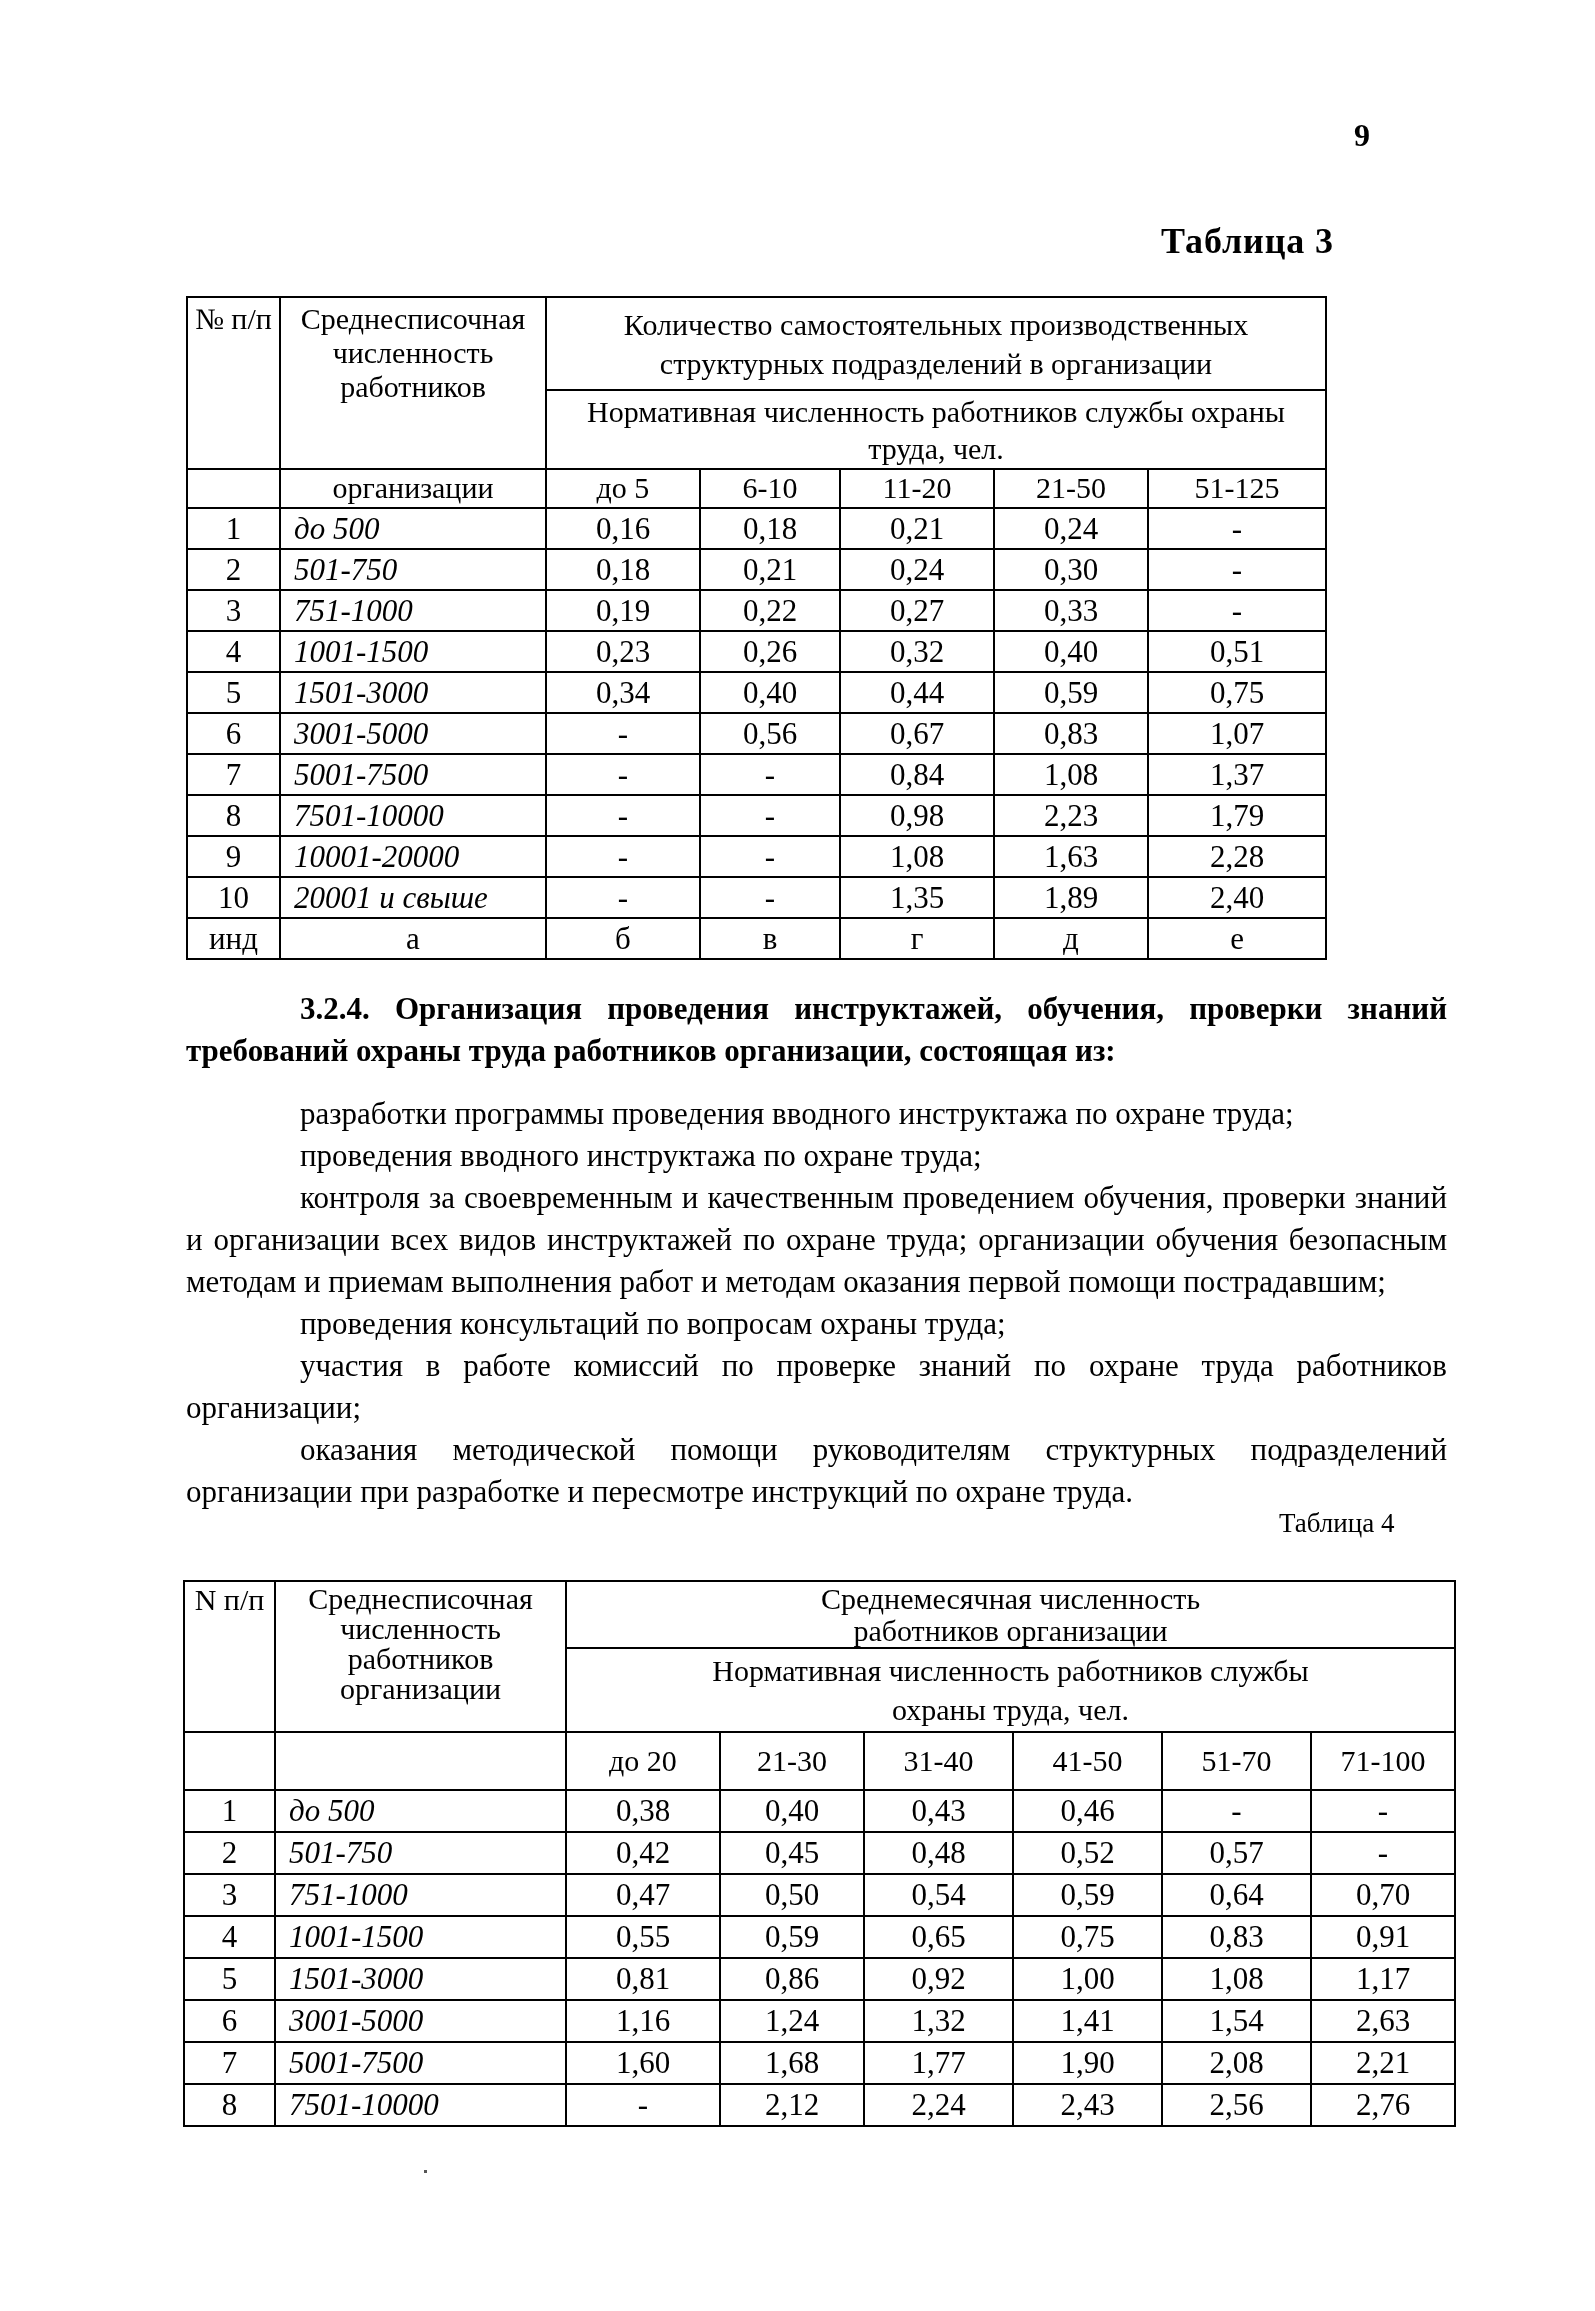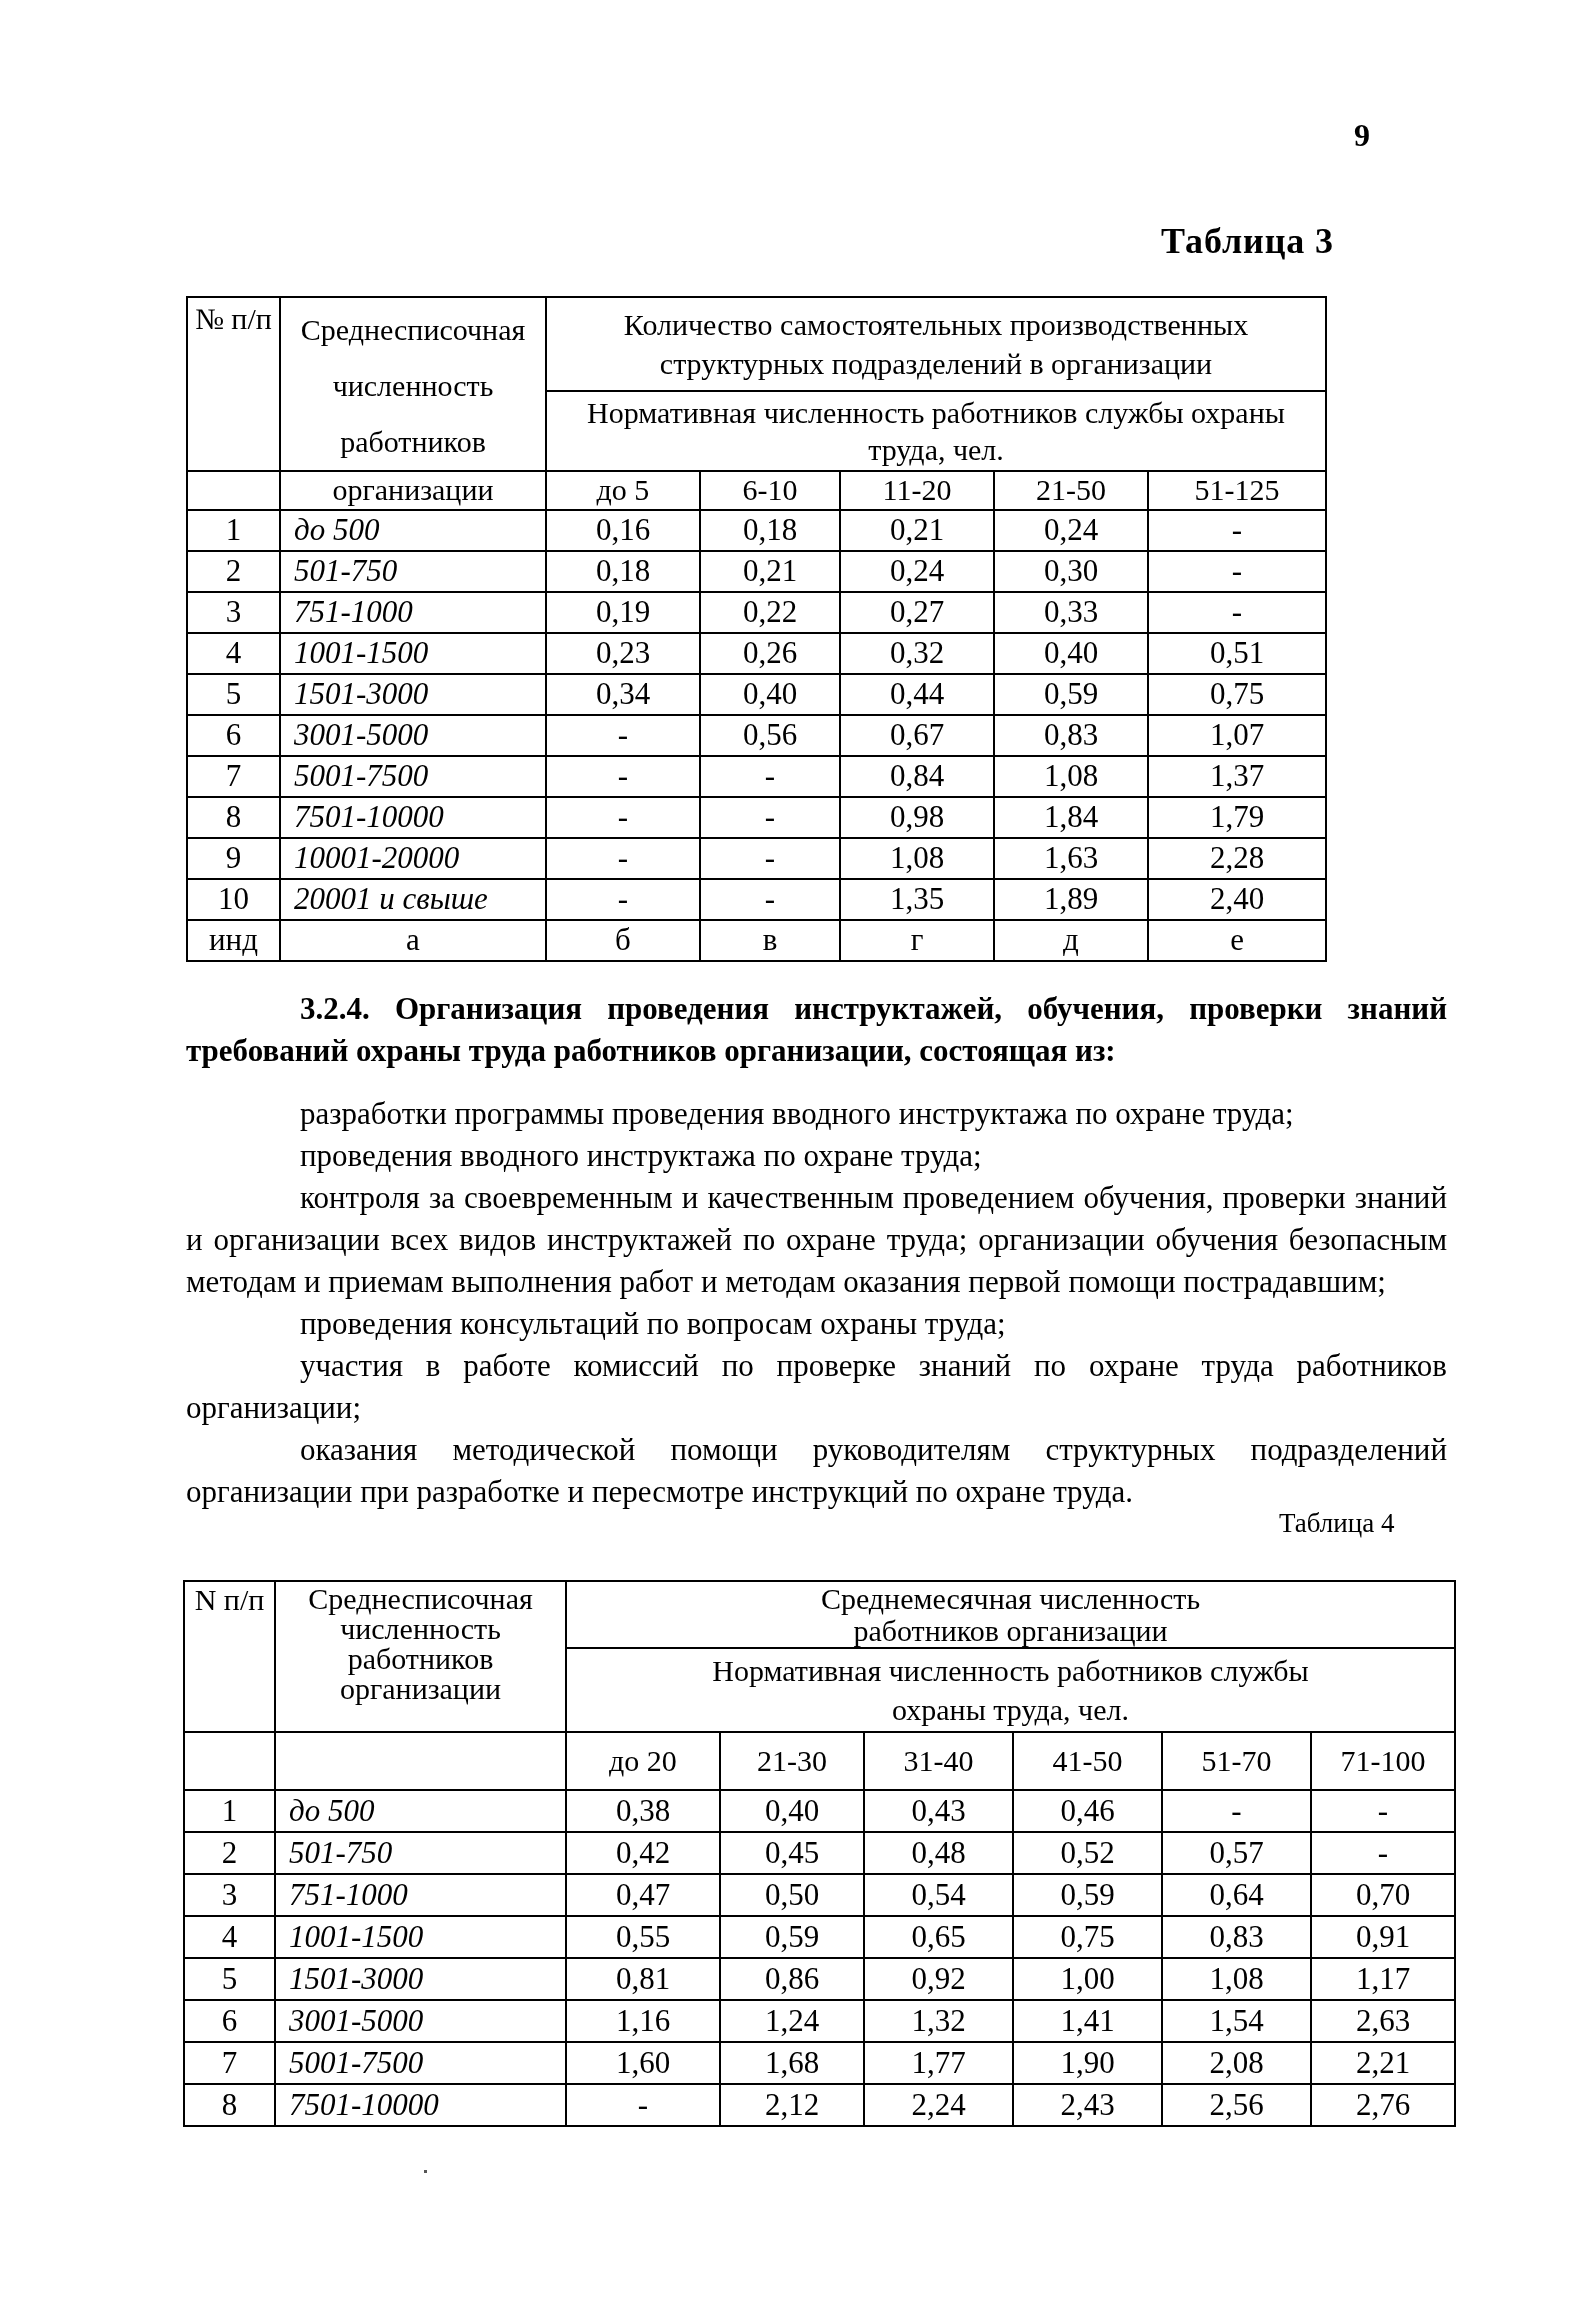--- a/index.html
+++ b/index.html
@@ -35,21 +35,21 @@
       <col style="width:266px">
     <col style="width:154px">
       <col style="width:140px">
       <col style="width:154px">
       <col style="width:154px">
       <col style="width:178px">
   </colgroup>
   <tbody>
     <tr class="hdr" style="height:93px">
       <td class="c" rowspan="2" style="vertical-align:top;padding-top:3.7px">№ п/п</td>
-      <td class="c" rowspan="2" style="vertical-align:top;padding-top:3.7px;line-height:56px">Среднесписочная численность работников</td>
+      <td class="c" rowspan="2" style="vertical-align:top;padding-top:3.7px;line-height:34px">Среднесписочная численность работников</td>
       <td class="c" colspan="5" style="line-height:39px">Количество самостоятельных производственных структурных подразделений в организации</td>
     </tr>
     <tr class="hdr" style="height:79px">
       <td class="c" colspan="5" style="line-height:37px">Нормативная численность работников службы охраны труда, чел.</td>
     </tr>
     <tr class="hdr" style="height:39px">
       <td style="border-top:none"></td>
       <td class="c" style="border-top:none">организации</td>
       <td class="c">до 5</td>
       <td class="c">6-10</td>
@@ -119,21 +119,21 @@
         <td class="c">0,84</td>
         <td class="c">1,08</td>
         <td class="c">1,37</td>
       </tr>
     <tr style="height:41px">
         <td class="c">8</td>
         <td class="l">7501-10000</td>
         <td class="c">-</td>
         <td class="c">-</td>
         <td class="c">0,98</td>
-        <td class="c">1,84</td>
+        <td class="c">2,23</td>
         <td class="c">1,79</td>
       </tr>
     <tr style="height:41px">
         <td class="c">9</td>
         <td class="l">10001-20000</td>
         <td class="c">-</td>
         <td class="c">-</td>
         <td class="c">1,08</td>
         <td class="c">1,63</td>
         <td class="c">2,28</td>

